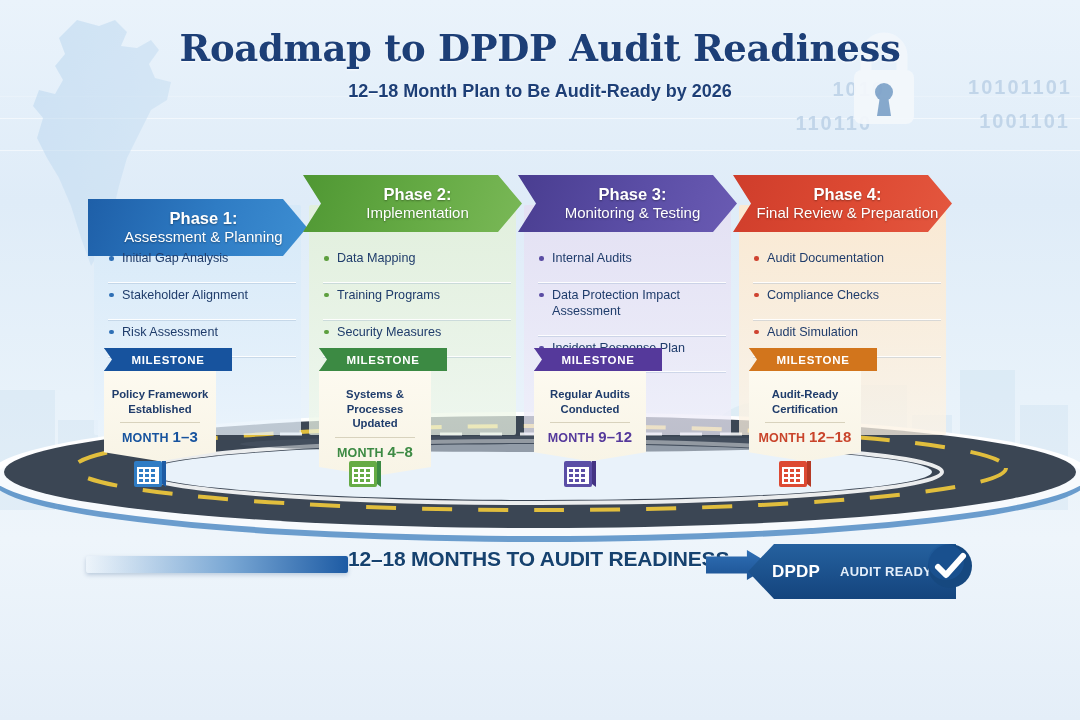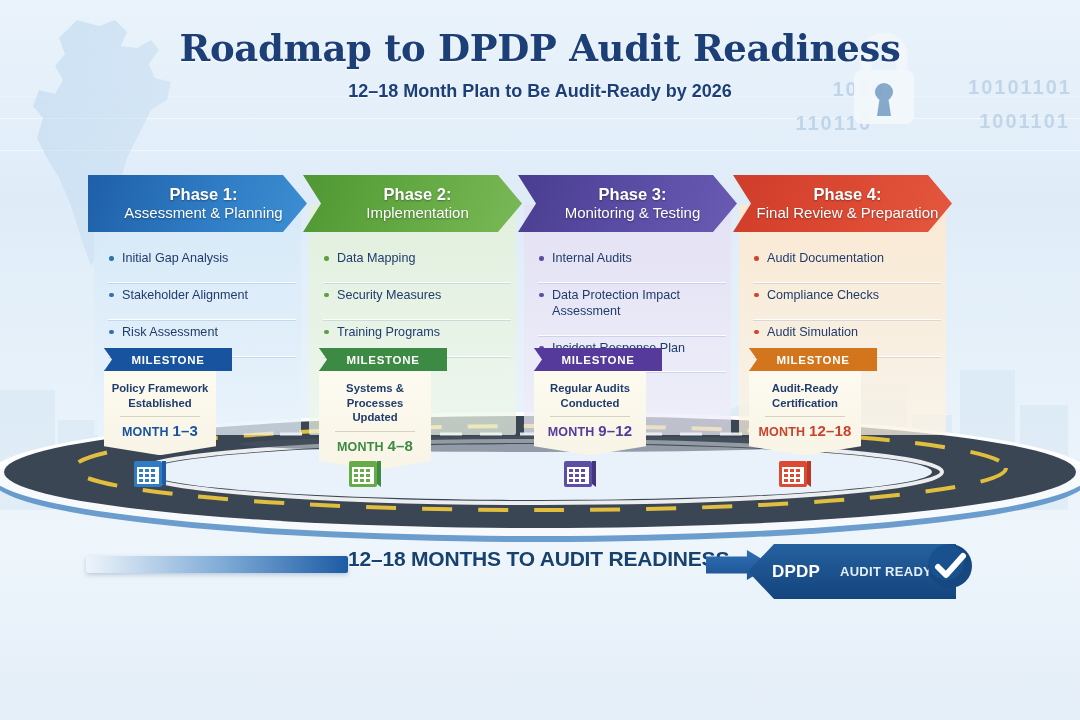--- a/index.html
+++ b/index.html
@@ -59,20 +59,21 @@
     position:relative; height:57px; z-index:3;
     display:flex; flex-direction:column; align-items:center; justify-content:center;
     color:#fff; text-align:center;
     clip-path:polygon(0 0, calc(100% - 24px) 0, 100% 50%, calc(100% - 24px) 100%, 0 100%, 18px 50%);
     padding-left:10px;
     box-shadow:0 2px 4px rgba(0,0,0,.18);
   }
   .phase:first-child .phase-header {
     clip-path:polygon(0 0, calc(100% - 24px) 0, 100% 50%, calc(100% - 24px) 100%, 0 100%);
     padding-left:12px;
+    margin-top:24px;
   }
   .p1 .phase-header { background:linear-gradient(110deg,#1e5fa8 0%,#2f7cc4 55%,#3d8ed2 100%); }
   .p2 .phase-header { background:linear-gradient(110deg,#4f9733 0%,#66ab45 55%,#7ab857 100%); }
   .p3 .phase-header { background:linear-gradient(110deg,#493d90 0%,#5b4ea6 55%,#6a5bb3 100%); }
   .p4 .phase-header { background:linear-gradient(110deg,#cf3d2b 0%,#dd4a33 55%,#e4573f 100%); }
 
   .ph-line1 { font-size:16.5px; font-weight:700; line-height:1.05;
               text-shadow:0 1px 2px rgba(0,0,0,.35); }
   .ph-line2 { font-size:15px; font-weight:400; line-height:1.15; margin-top:1px;
               text-shadow:0 1px 2px rgba(0,0,0,.35); white-space:nowrap; }
@@ -113,21 +114,21 @@
     clip-path:polygon(0 0, 100% 0, 64% 50%, 100% 100%, 0 100%, 36% 50%);
     opacity:.85;
   }
   .p1 .ms-ribbon, .p1 .ms-ribbon::after, .p1 .ms-ribbon::before { background:#17539e; }
   .p2 .ms-ribbon, .p2 .ms-ribbon::after, .p2 .ms-ribbon::before { background:#3c8a43; }
   .p3 .ms-ribbon, .p3 .ms-ribbon::after, .p3 .ms-ribbon::before { background:#55399b; }
   .p4 .ms-ribbon, .p4 .ms-ribbon::after, .p4 .ms-ribbon::before { background:#d2751c; }
 
   .ms-body {
     background:linear-gradient(180deg,#fdfaf0 0%,#f8f4e6 100%);
-    padding:10px 6px 6px; text-align:center;
+    padding:16px 6px 6px; text-align:center;
     box-shadow:0 2px 5px rgba(40,70,110,.28);
     clip-path:polygon(0 0, 100% 0, 100% calc(100% - 9px), 50% 100%, 0 calc(100% - 9px));
     padding-bottom:16px;
   }
   .ms-name { font-size:11.3px; font-weight:700; color:#1f3c6b; line-height:1.3; }
   .ms-divider { height:1px; background:#d8d2bd; margin:6px 10px 5px; }
   .ms-month { font-size:12.5px; font-weight:700; letter-spacing:.2px; }
   .ms-month .num { font-size:15px; }
   .p1 .ms-month { color:#17539e; }
   .p2 .ms-month { color:#3c8a43; }
@@ -278,22 +279,22 @@
   </div>
 
   <div class="phase p2">
     <div class="phase-panel"></div>
     <div class="phase-header">
       <div class="ph-line1">Phase 2:</div>
       <div class="ph-line2">Implementation</div>
     </div>
     <div class="bullets">
       <div class="bullet">Data Mapping</div>
+      <div class="bullet">Training Programs</div>
       <div class="bullet">Security Measures</div>
-      <div class="bullet">Training Programs</div>
     </div>
     <div class="milestone">
       <div class="ms-ribbon">MILESTONE</div>
       <div class="ms-body">
         <div class="ms-name">Systems &amp; Processes Updated</div>
         <div class="ms-divider"></div>
         <div class="ms-month">
           <span>MONTH</span>
           <span class="num">4–8</span>
         </div>

